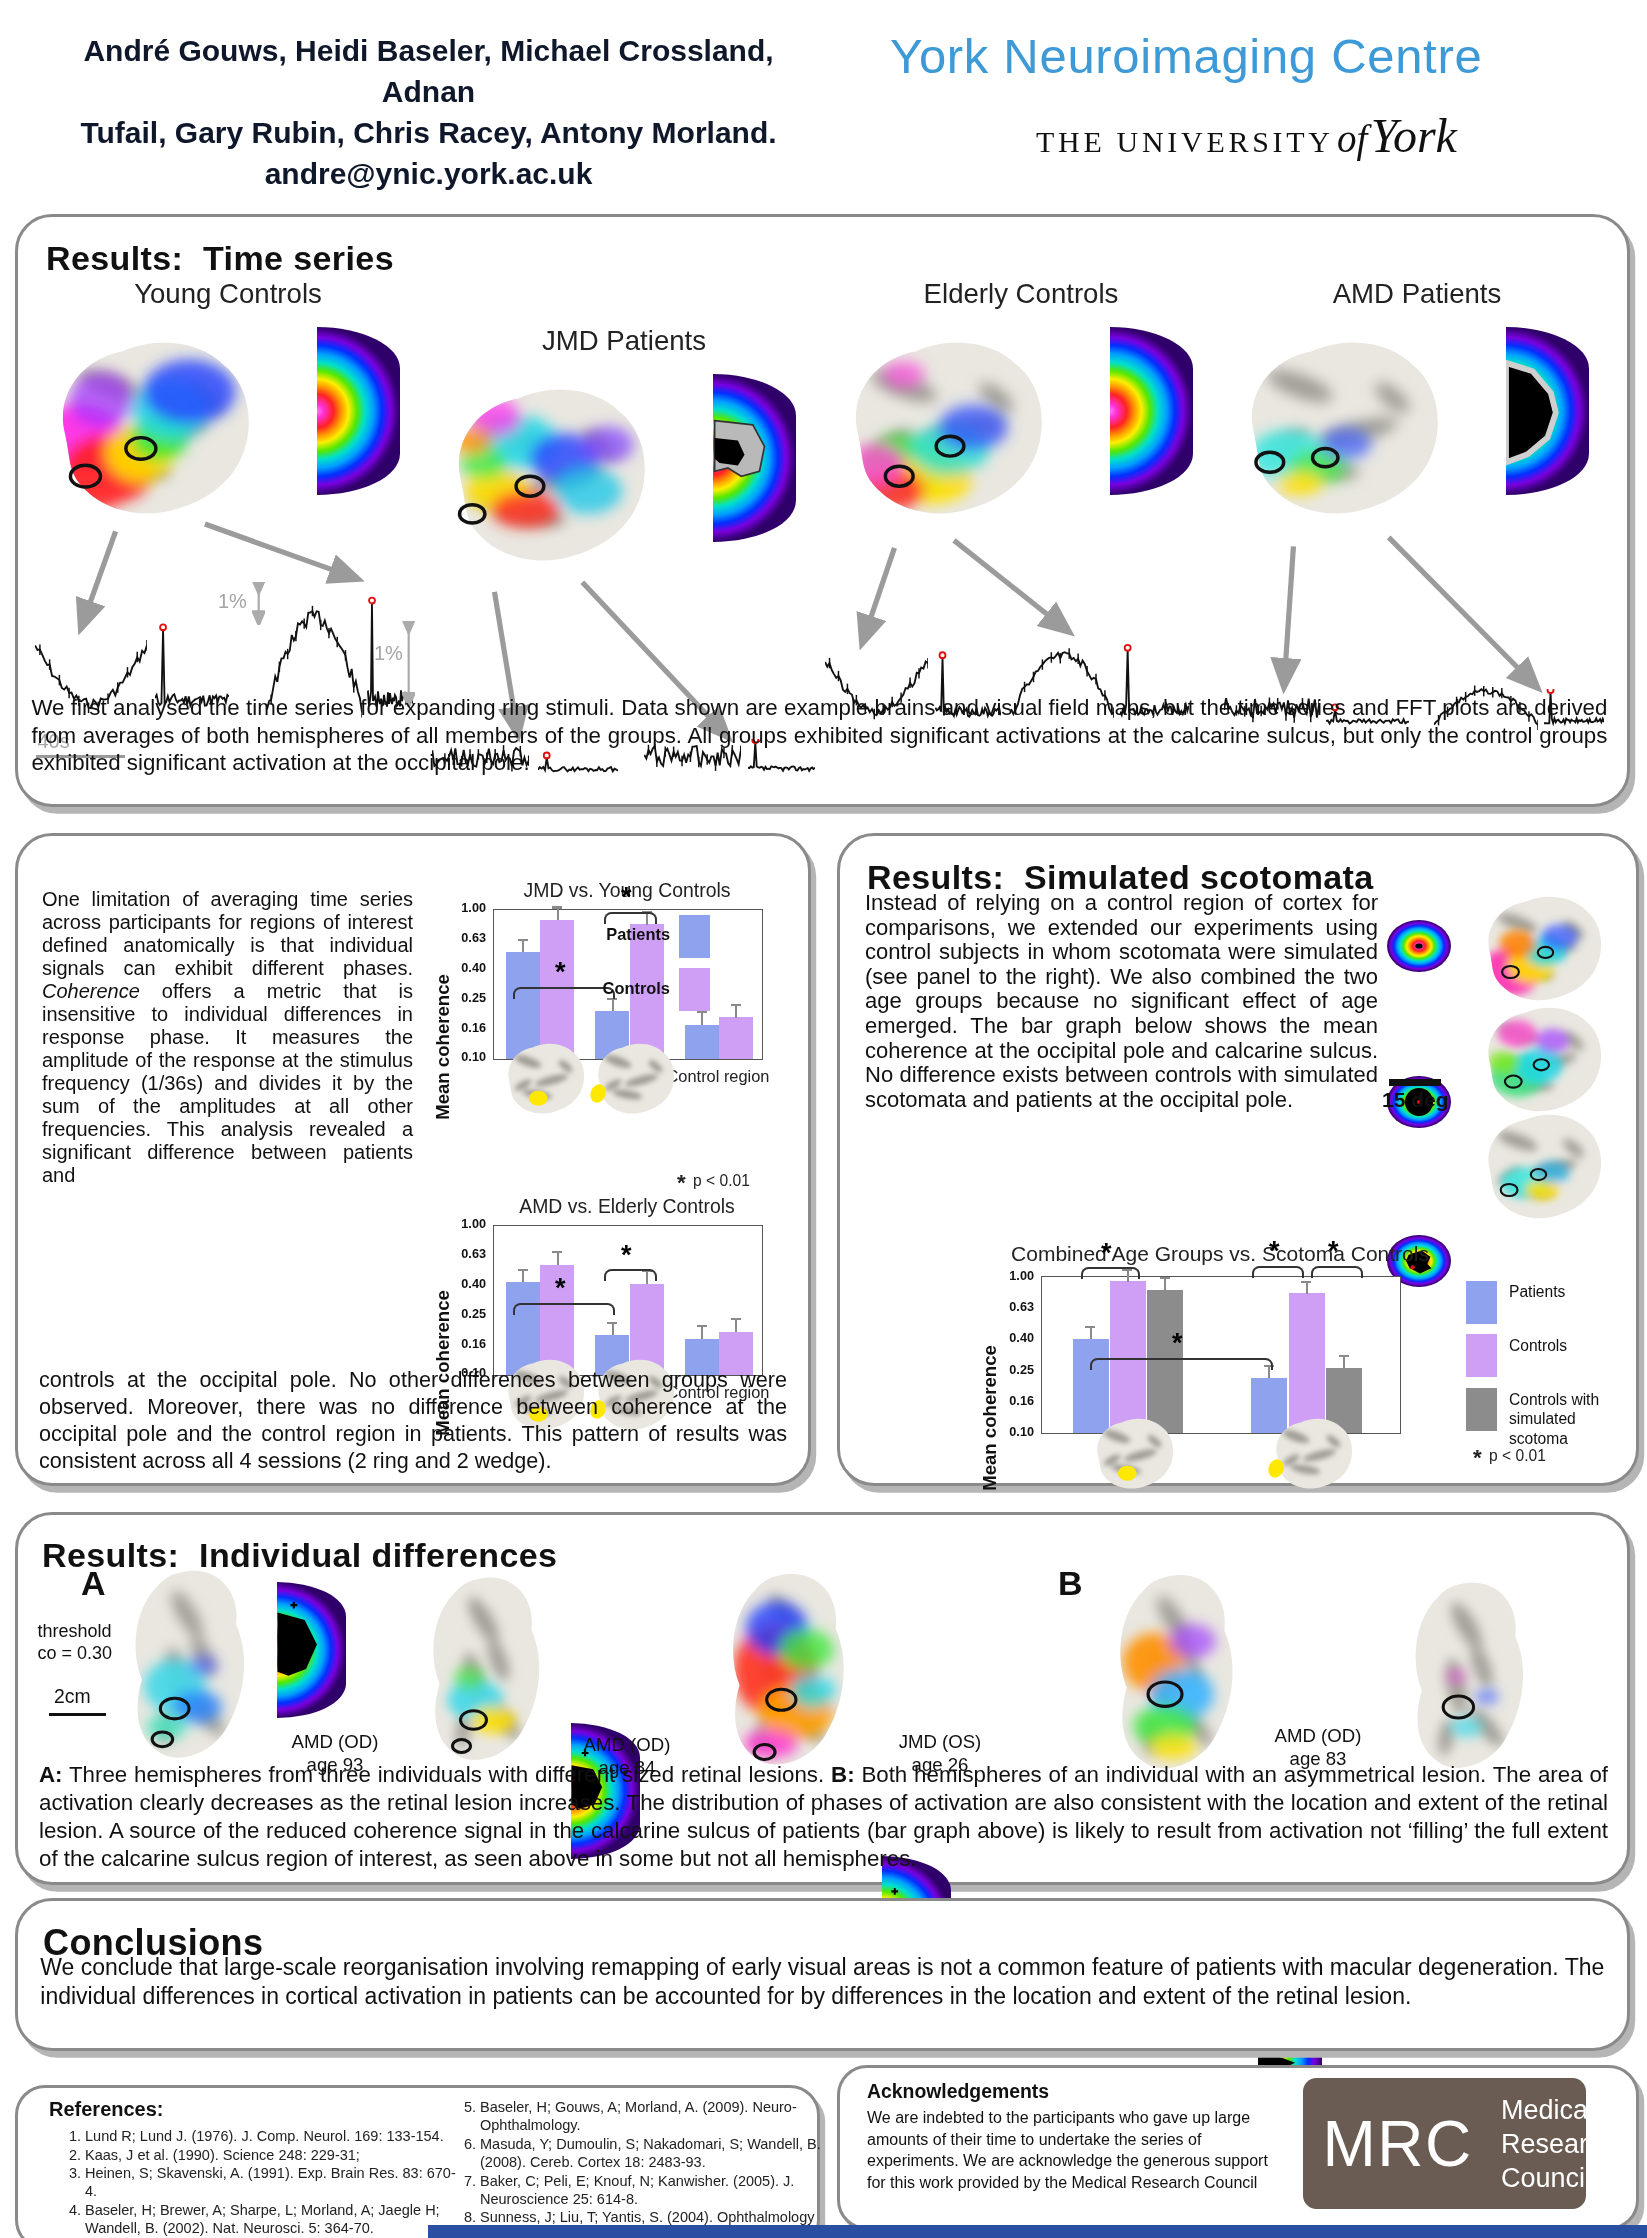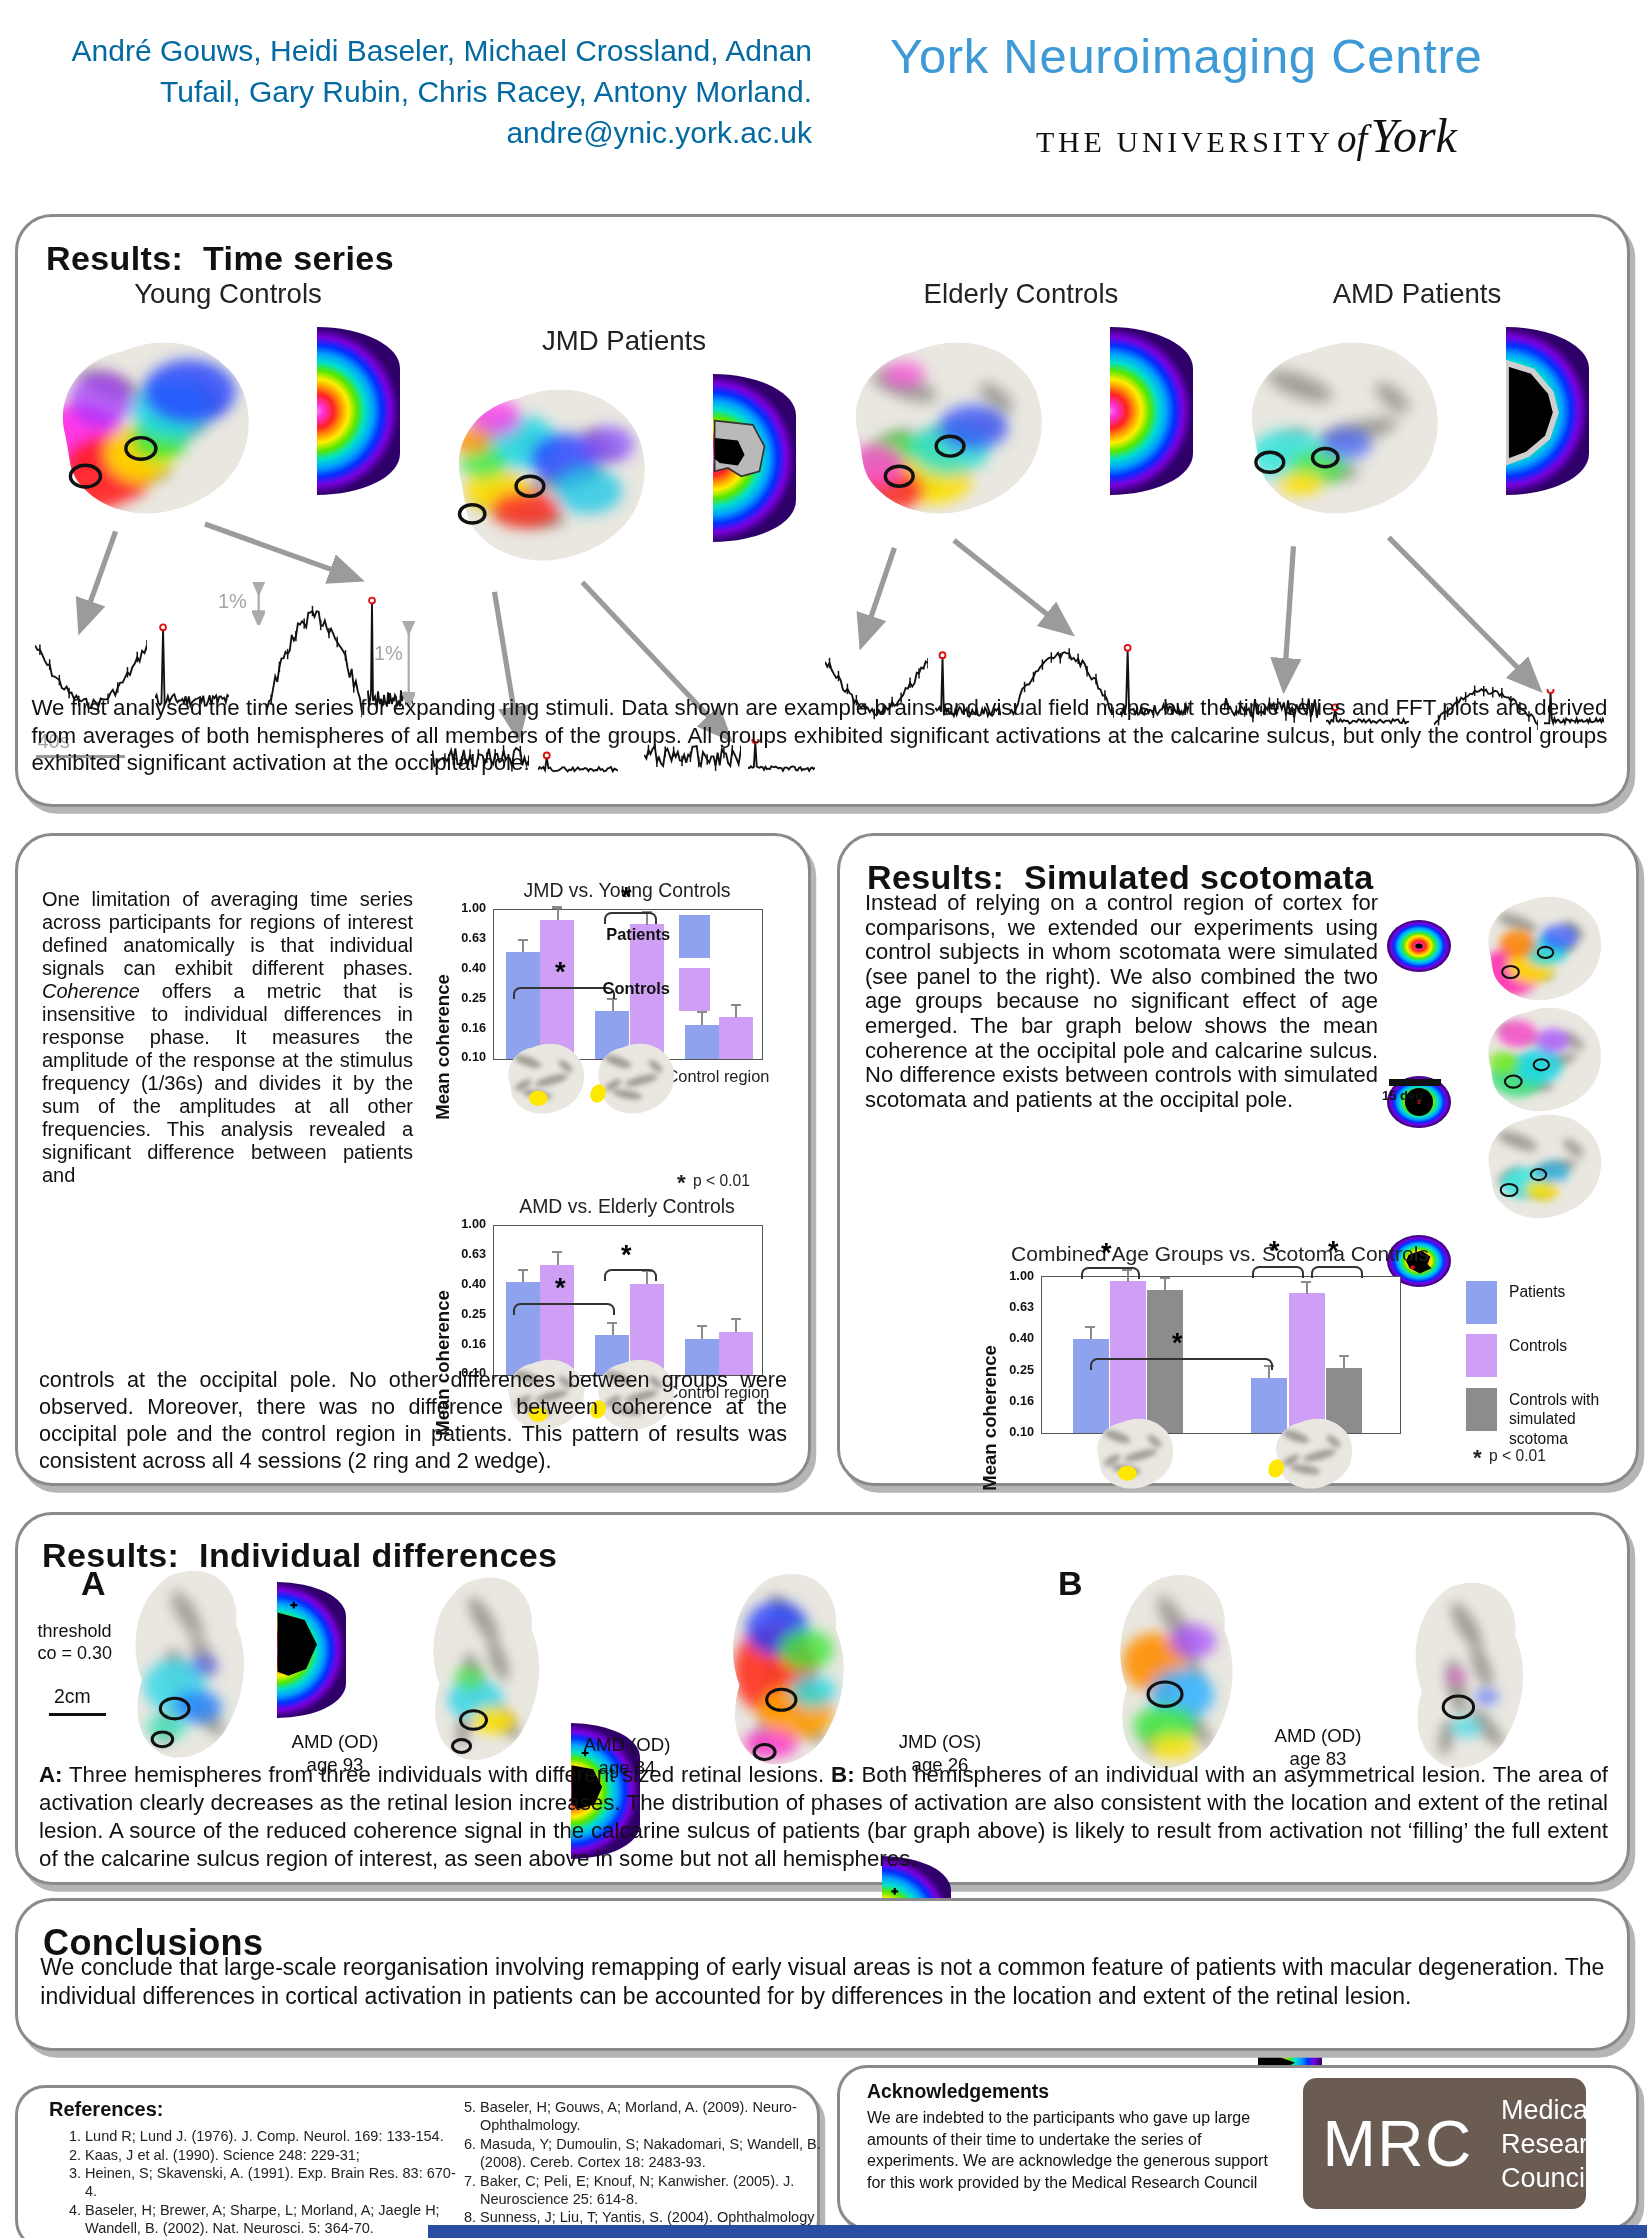--- a/index.html
+++ b/index.html
@@ -3,21 +3,21 @@
 <meta charset="utf-8">
 <style>
   html,body{margin:0;padding:0;background:#e8e8e8;}
   .poster{position:relative;width:1647px;height:2239px;background:#ffffff;overflow:hidden;
           font-family:"Liberation Sans", sans-serif;color:#111;}
   .abs{position:absolute;}
   .panel{position:absolute;background:#fff;border:3px solid #8a8a8a;border-radius:37px;
          box-shadow:5.2px 6.7px 0 0 #b5b5b5;}
   .ptitle{position:absolute;font-weight:bold;font-size:34px;white-space:pre-wrap;letter-spacing:0.4px;}
   .jtext{text-align:justify;}
-  .authors{font-size:30px;line-height:41px;color:#0369a1;text-align:right;}
+  .authors{font-size:30px;line-height:41px;color:#0f172a;text-align:center;font-weight:bold;}
   .centre{font-size:49px;letter-spacing:0.7px;}
   .uni-serif{font-family:"Liberation Serif", serif;}
   .ts-head{text-align:center;font-size:27.6px;color:#222;}
   .ts-col{position:absolute;top:61px;width:396px;height:436px;}
   .vfmap{position:relative;overflow:hidden;}
   .graylab{color:#a5a5a5;}
   .ch-title{position:absolute;text-align:center;font-size:19.4px;color:#222;}
   .ch-ylabel{position:absolute;font-weight:bold;font-size:18.6px;transform:rotate(-90deg) translate(-50%,0);
              transform-origin:left top;white-space:nowrap;}
   .ch-plot{position:absolute;border:1.5px solid #555;background:#fff;}
@@ -722,21 +722,21 @@
                 <ellipse cx="105" cy="120" rx="24" ry="14" fill="#ffe000" opacity="0.85"></ellipse>
                 <ellipse cx="120" cy="95" rx="24" ry="16" fill="#20b0e8" opacity="0.7"></ellipse>
               </g>
             </g>
             <ellipse cx="58" cy="120" rx="12" ry="8.64" fill="none" stroke="#111" stroke-width="3"></ellipse>
             <ellipse cx="100" cy="98" rx="11" ry="7.92" fill="none" stroke="#111" stroke-width="3"></ellipse>
           </svg>
         </div>
       </div>
     <div class="abs" style="left:549px;top:243px;width:52px;height:6.7px;background:#111;"></div>
-    <div class="abs" style="left:542px;top:252px;font-size:13px;font-weight:bold;">15 deg</div>
+    <div class="abs" style="left:542px;top:252px;font-size:21px;font-weight:bold;">15 deg</div>
     <div class="abs" id="chart-combined" style="left:30px;top:406px;width:738px;height:231px;">
         <div class="ch-title" style="left:104px;top:0px;width:492px;font-size:21px;">Combined Age Groups vs. Scotoma Controls</div>
         <div class="ch-ylabel" style="left:109px;top:176px;">Mean coherence</div>
         <div class="ch-tick" style="left:119px;top:27px;">1.00</div>
         <div class="ch-tick" style="left:119px;top:58px;">0.63</div>
         <div class="ch-tick" style="left:119px;top:89px;">0.40</div>
         <div class="ch-tick" style="left:119px;top:121px;">0.25</div>
         <div class="ch-tick" style="left:119px;top:152px;">0.16</div>
         <div class="ch-tick" style="left:119px;top:183px;">0.10</div>
         <div class="ch-plot" style="left:171px;top:34px;width:358px;height:156px;">

